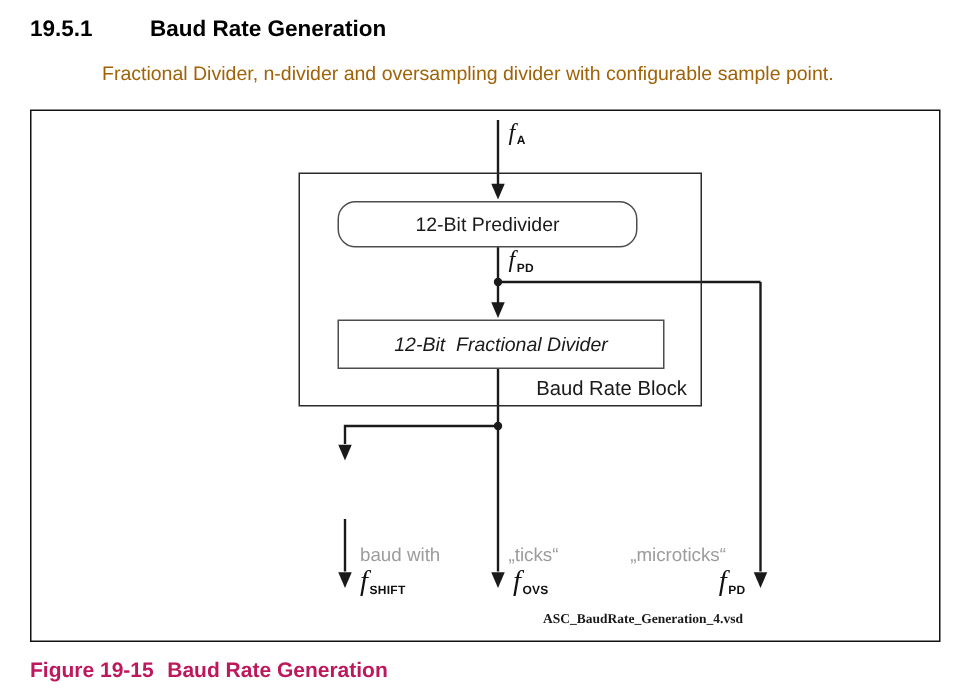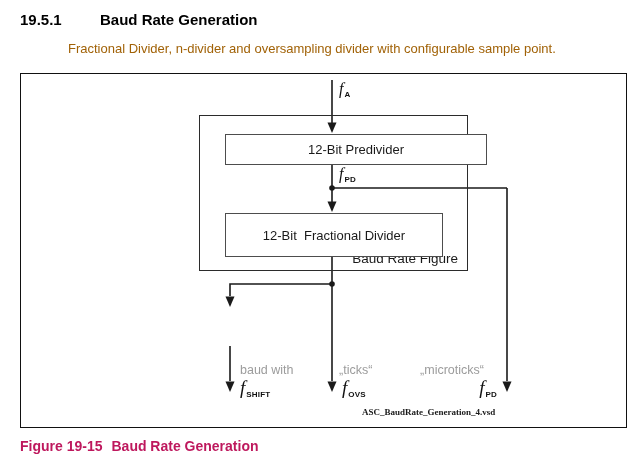--- a/index.html
+++ b/index.html
@@ -89,31 +89,31 @@
       <circle cx="313" cy="212" r="2.8"></circle>
     </g>
   </svg>
 
   <span class="fsig lbl" style="left:318px;top:6px;">
     <span class="fbase">f</span>
       <span class="fsub">A</span>
   </span>
 
   <div class="brblock" style="left:178px;top:41px;width:269px;height:156px;">
-    <span class="blk-label">Baud Rate Figure</span>
+    <span class="blk-label">Baud Rate Block</span>
   </div>
 
-  <div class="box inner" style="left:204px;top:60px;width:262px;height:31px;">12-Bit Predivider</div>
+  <div class="box inner" style="left:204px;top:60px;width:200px;height:31px;border-radius:12px;">12-Bit Predivider</div>
 
   <span class="fsig lbl" style="left:318px;top:91px;">
     <span class="fbase">f</span>
       <span class="fsub">PD</span>
   </span>
 
-  <div class="box inner" style="left:204px;top:139px;width:218px;height:44px;">12-Bit  Fractional Divider</div>
+  <div class="box inner" style="left:204px;top:139px;width:218px;height:33px;font-style:italic;">12-Bit  Fractional Divider</div>
 
 
   <span class="lbl muted" style="left:219px;top:289px;">baud with</span>
   <span class="fsig big lbl" style="left:219px;top:303px;">
     <span class="fbase">f</span>
       <span class="fsub">SHIFT</span>
   </span>
 
   <span class="lbl muted" style="left:318px;top:289px;">„ticks“</span>
   <span class="fsig big lbl" style="left:321px;top:303px;">

